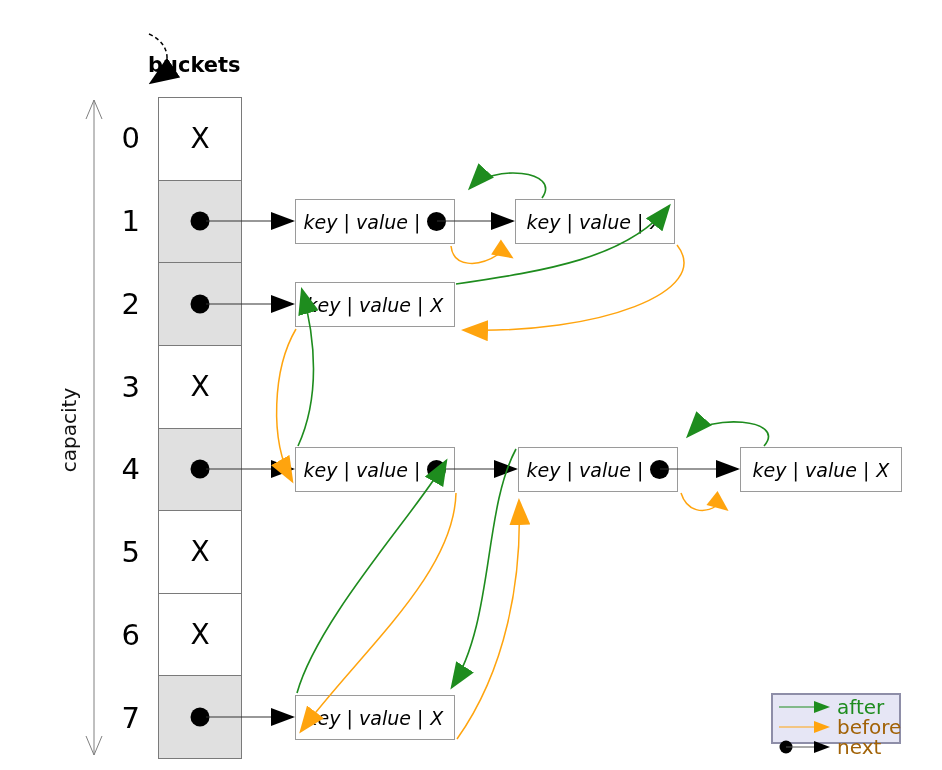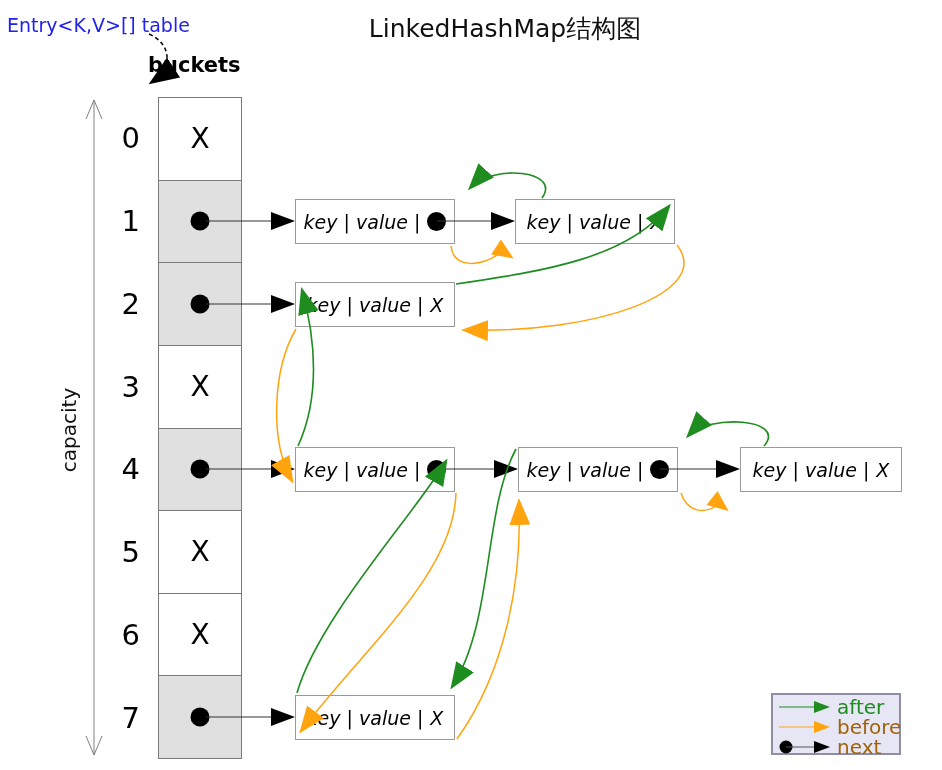--- a/index.html
+++ b/index.html
@@ -45,34 +45,32 @@
     display:inline-block;width:19px;height:19px;border-radius:50%;background:#000;margin-left:7px;
   }
   .ex{margin-left:7px;}
   #arrow-layer{position:absolute;left:0;top:0;pointer-events:none;}
   .lk-next{stroke:#333;stroke-width:1.1;fill:none;}
   .lk-after{stroke:var(--after,#1e8c1e);stroke-width:1.6;fill:none;}
   .lk-before{stroke:var(--before,#ffa40e);stroke-width:1.5;fill:none;}
   .lk-dashed{stroke:#000;stroke-width:1.5;fill:none;stroke-dasharray:4 3;}
   .cap-line{stroke:#808080;stroke-width:1;fill:none;}
   #legend{
-    position:absolute;left:771px;top:693px;width:130px;height:62px;box-sizing:border-box;
+    position:absolute;left:771px;top:693px;width:130px;height:51px;box-sizing:border-box;
     background:var(--legend-bg,#e6e6f5);border:2px solid #8e8ea8;
     display:flex;flex-direction:column;justify-content:space-around;padding:2px 4px;
   }
   .lg-row{display:flex;align-items:center;font-size:20px;line-height:20px;}
   .lg-row svg{flex:0 0 auto;margin-right:4px;}
 </style>
 </head>
 <body>
 
 <div id="canvas">
 
-  <div id="title">LinkedHashMap结构图</div>
-  <div id="table-label" style="color: rgb(34, 34, 238);">Entry&lt;K,V&gt;[] table</div>
   <div id="buckets-label">buckets</div>
   <div id="capacity-label">capacity</div>
 
   <div id="bucket-array">
       <div class="bcell">
         <span class="bx">X</span>
       </div>
       <div class="bcell filled"></div>
       <div class="bcell filled"></div>
       <div class="bcell">

